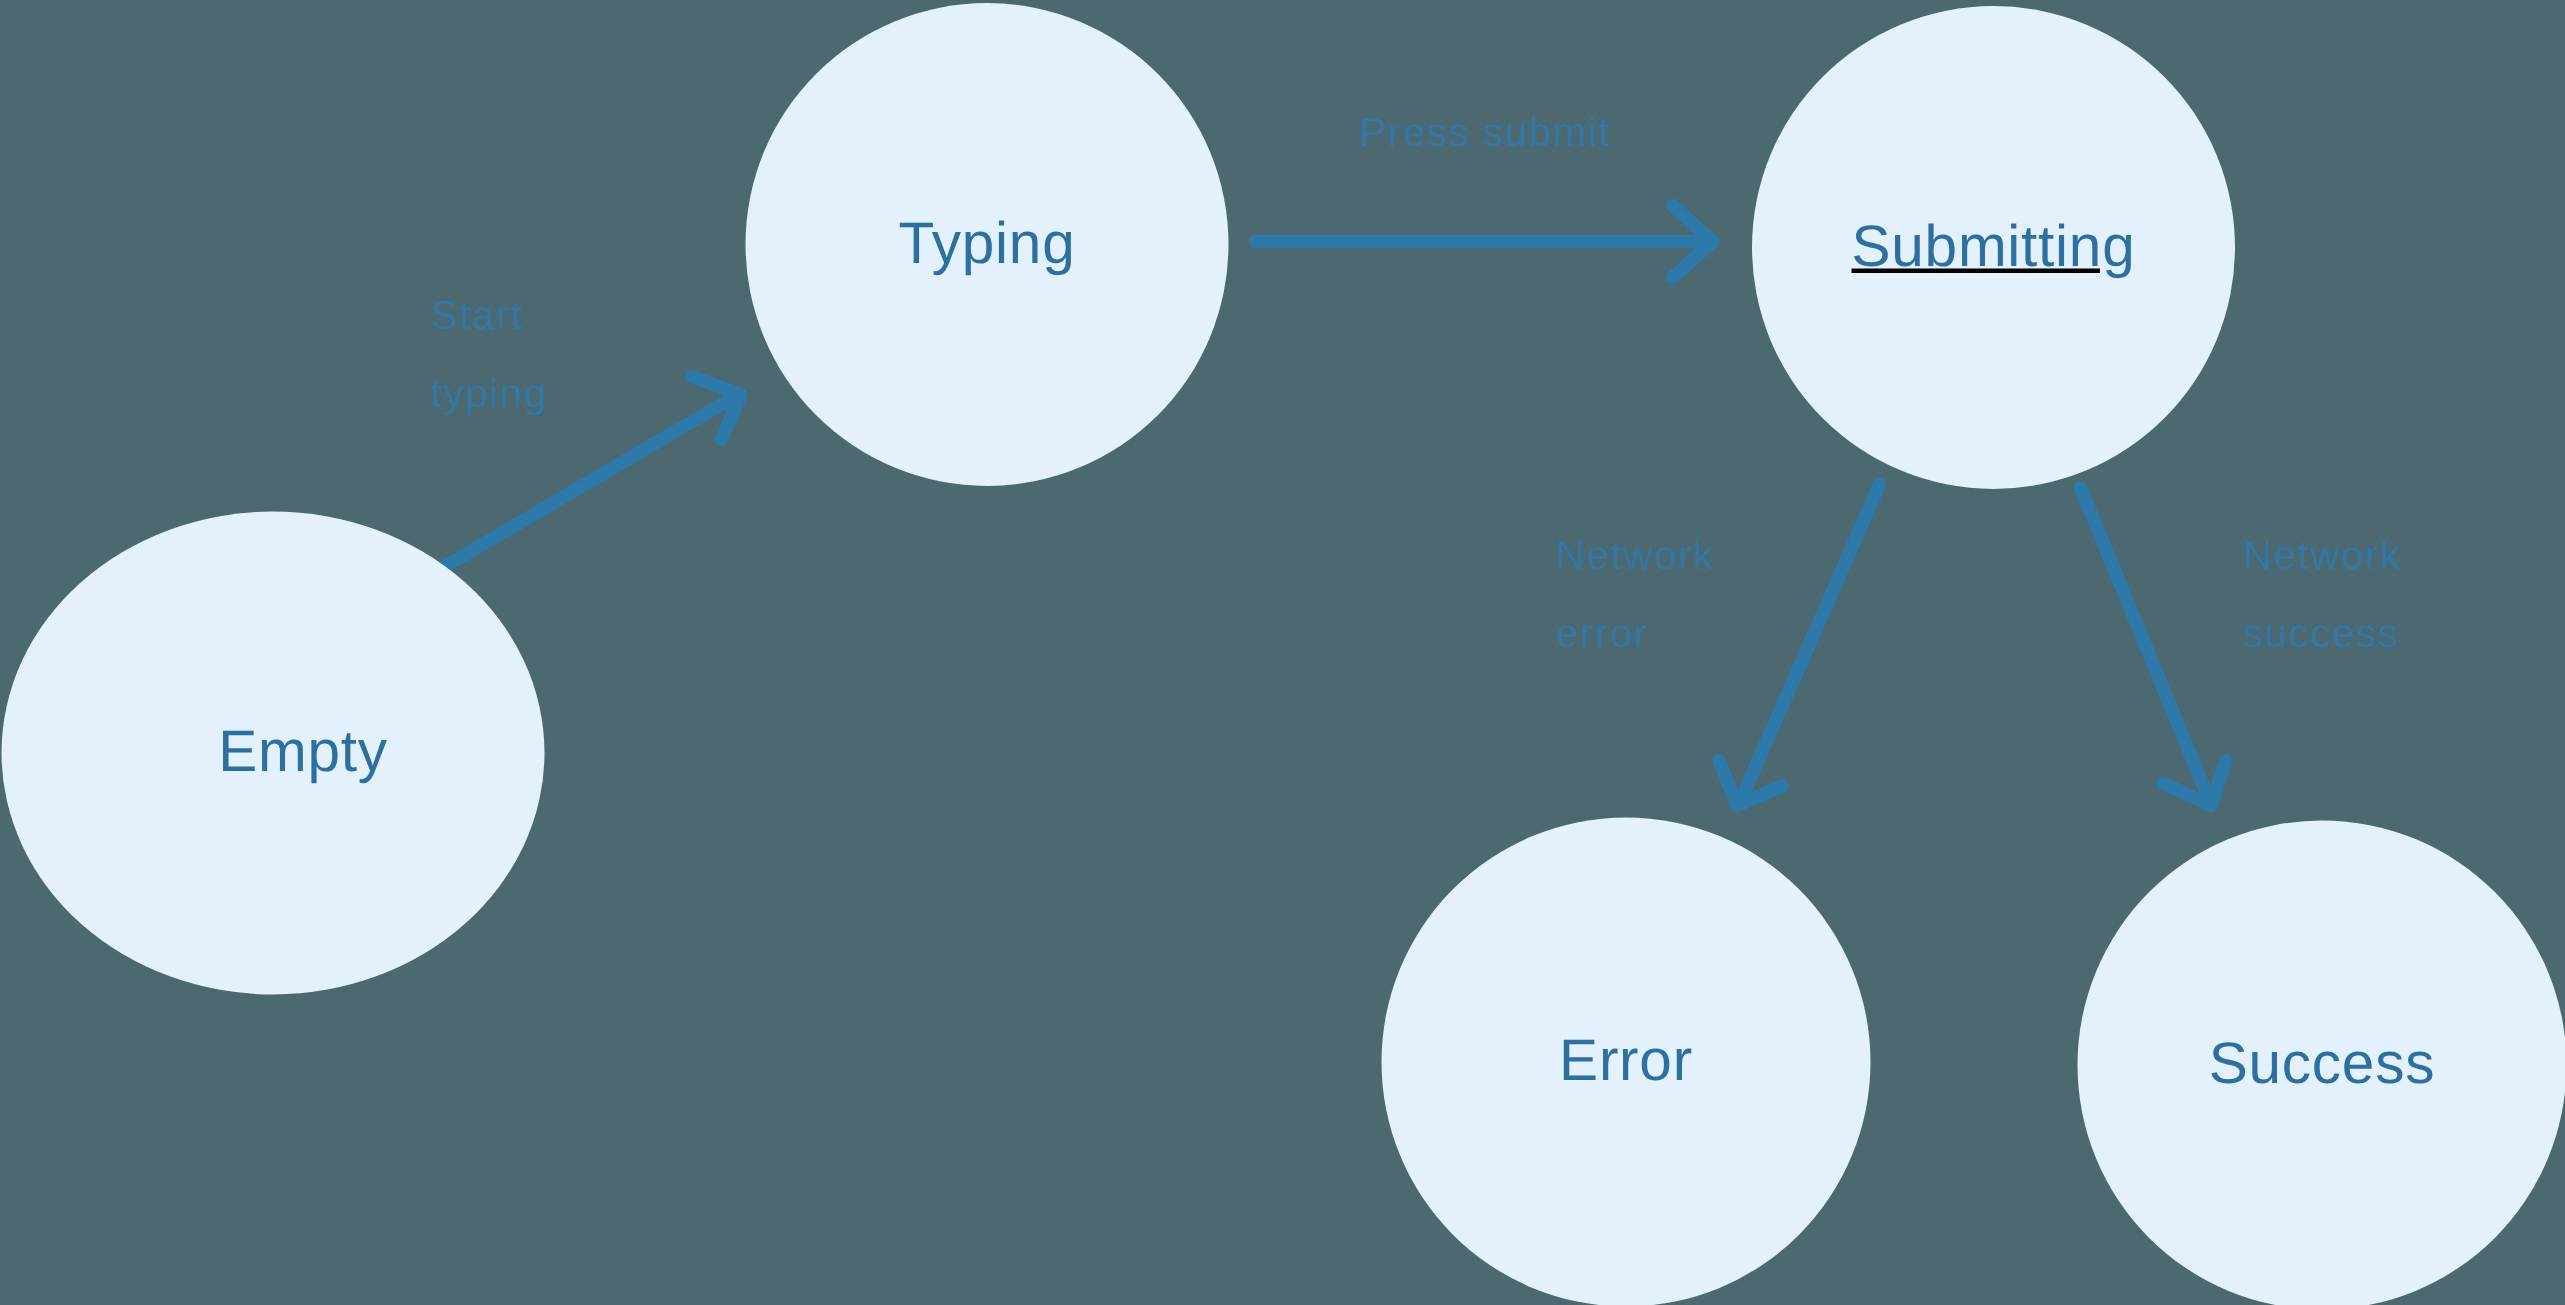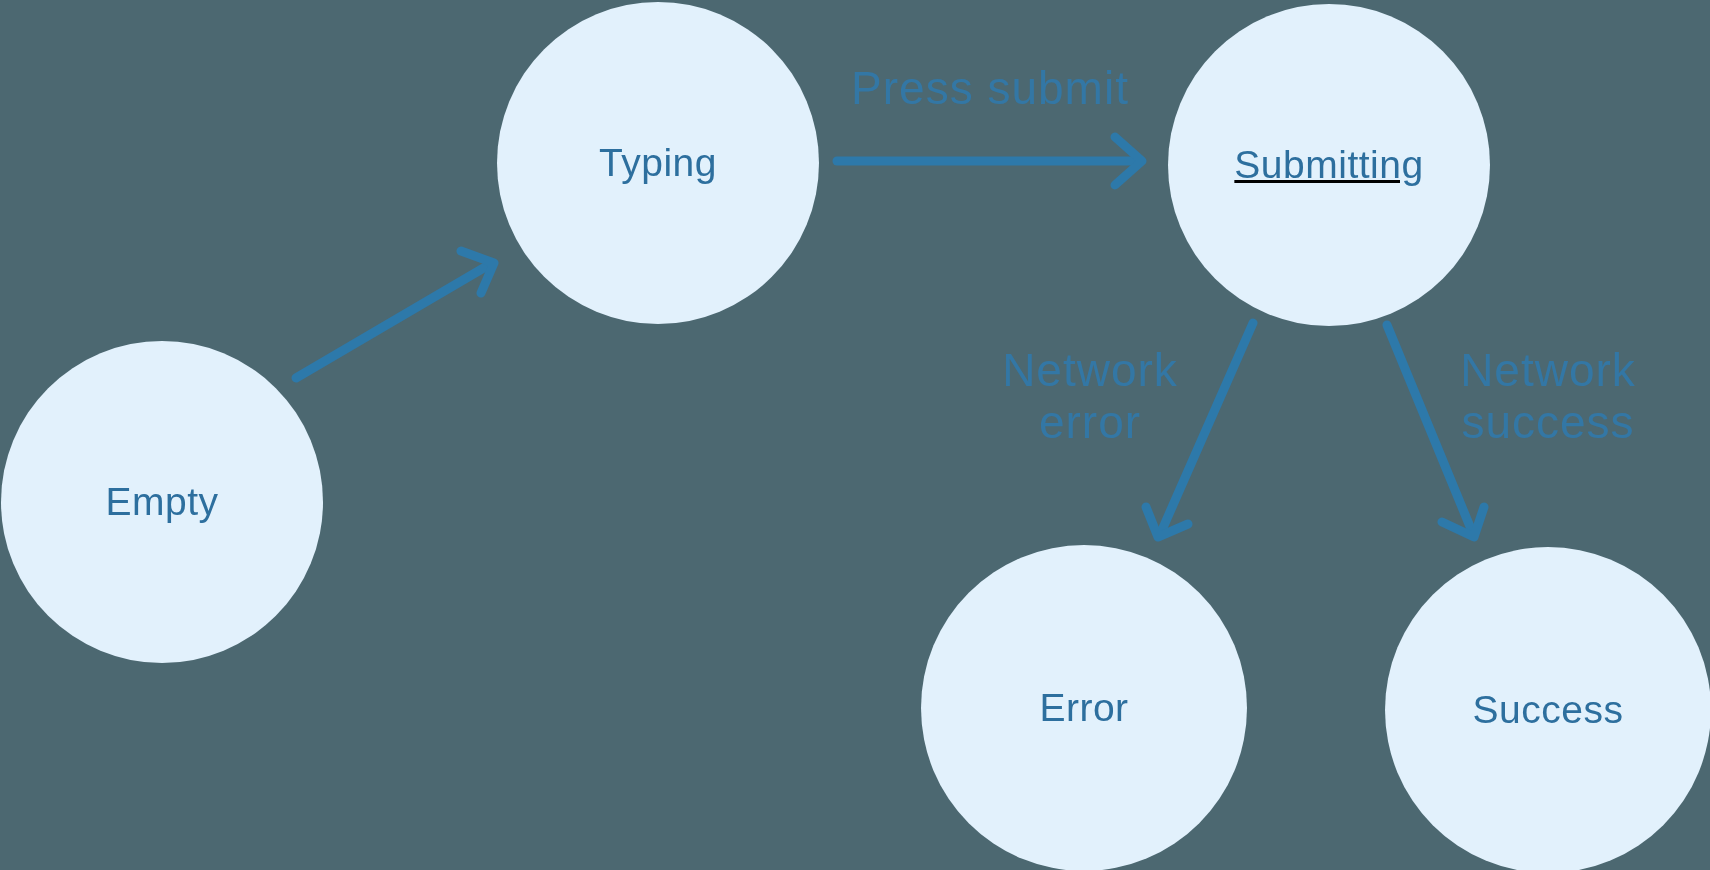--- a/index.html
+++ b/index.html
@@ -44,23 +44,23 @@
   }
   .node-label {
     color: var(--node-text, #2D6F9E);
     font-size: 39px;
     letter-spacing: 0.5px;
     white-space: nowrap;
   }
   .edge-label {
     position: absolute;
     transform: translate(-50%, -50%);
-    text-align: center;
+    text-align: left;
     color: var(--edge-label, #3377A5);
-    font-size: 46px;
+    font-size: 27px;
     line-height: 52px;
     letter-spacing: 1px;
     white-space: nowrap;
   }
   .edge-label .line {
     display: block;
   }
 </style>
 </head>
 <body>
@@ -79,40 +79,44 @@
     <g>
       <line class="shaft" x1="1253" y1="323" x2="1162" y2="530"></line>
       <polyline class="head" points="1146,507 1158,537 1188,524"></polyline>
     </g>
     <g>
       <line class="shaft" x1="1387" y1="325" x2="1471" y2="529"></line>
       <polyline class="head" points="1442,522 1474,537 1484,507"></polyline>
     </g>
   </svg>
 
-  <div class="node" style="left:1px; top:341px; width:322px; height:322px;">
+  <div class="node" style="left:1px; top:341px; width:322px; height:322px;padding-left:40px;">
     <span class="node-label">Empty</span>
   </div>
 
   <div class="node" style="left:497px; top:2px; width:322px; height:322px;">
     <span class="node-label">Typing</span>
   </div>
 
   <div class="node" style="left:1168px; top:4px; width:322px; height:322px;text-decoration:underline;">
     <span class="node-label">Submitting</span>
   </div>
 
   <div class="node" style="left:921px; top:545px; width:326px; height:326px;">
     <span class="node-label">Error</span>
   </div>
 
   <div class="node" style="left:1385px; top:547px; width:326px; height:326px;">
     <span class="node-label">Success</span>
   </div>
 
+  <div class="edge-label" style="left:326px; top:236px;">
+    <span class="line">Start</span>
+    <span class="line">typing</span>
+  </div>
 
   <div class="edge-label" style="left:990px; top:88px;">
     <span class="line">Press submit</span>
   </div>
 
   <div class="edge-label" style="left:1090px; top:396px;">
     <span class="line">Network</span>
     <span class="line">error</span>
   </div>
 

